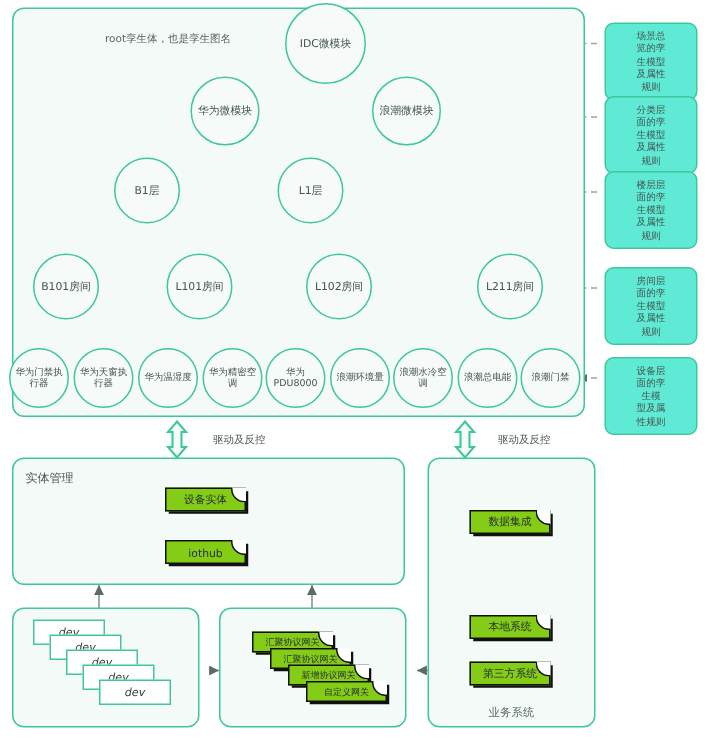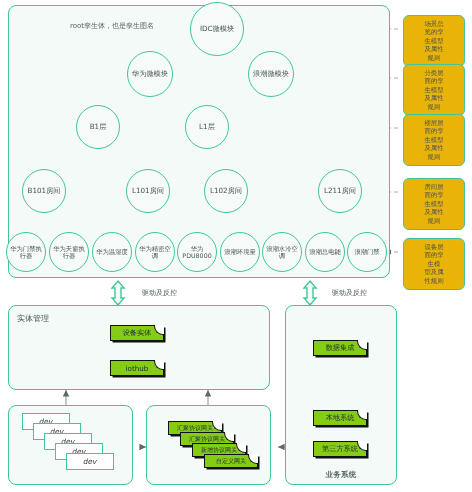--- a/index.html
+++ b/index.html
@@ -58,21 +58,21 @@
   .node.mid   { width: 46px; height: 46px; font-size: 7.2px; }
   .node.room  { width: 44px; height: 44px; font-size: 7.2px; }
   .node.dev   { width: 40px; height: 40px; font-size: 6.3px; }
   
   .rule-card {
     position: absolute;
     box-sizing: border-box;
     width: 62px;
     border: 1.4px solid #3ec79a;
     border-radius: 6px;
-    background: #eab308;
+    background: #5eead4;
     color: #46544f;
     font-size: 6.4px;
     line-height: 1.32;
     text-align: center;
     padding: 4px 20px;
   }
   
   .docbox {
     position: absolute;
     box-sizing: border-box;
@@ -209,21 +209,21 @@
   <div class="free-label" style="left:64px; top:22px; width:96px;">root孪生体，也是孪生图名</div>
 
   <div class="node big" style="left:190px; top:2px;">IDC微模块</div>
   <div class="node mid" style="left:127px; top:51px;">华为微模块</div>
   <div class="node mid" style="left:248px; top:51px;">浪潮微模块</div>
 
   <div class="node room" style="left:76px; top:105px;">B1层</div>
   <div class="node room" style="left:185px; top:105px;">L1层</div>
 
   <div class="node room" style="left:22px; top:169px;">B101房间</div>
-  <div class="node room" style="left:126px; top:169px;">L101房间</div>
+  <div class="node room" style="left:111px; top:169px;">L101房间</div>
   <div class="node room" style="left:204px; top:169px;">L102房间</div>
   <div class="node room" style="left:318px; top:169px;">L211房间</div>
 
   <div class="node dev" style="left:6px; top:232px;">华为门禁执行器</div>
   <div class="node dev" style="left:49px; top:232px;">华为天窗执行器</div>
   <div class="node dev" style="left:92px; top:232px;">华为温湿度</div>
   <div class="node dev" style="left:135px; top:232px;">华为精密空调</div>
   <div class="node dev" style="left:177px; top:232px;">华为PDU8000</div>
   <div class="node dev" style="left:220px; top:232px;">浪潮环境量</div>
   <div class="node dev" style="left:262px; top:232px;">浪潮水冷空调</div>
@@ -253,21 +253,21 @@
 
   <div class="edge-label" style="left:142px; top:288px;">驱动及反控</div>
   <div class="edge-label" style="left:332px; top:288px;">驱动及反控</div>
 
   <div class="panel" style="left:8px; top:305px; width:262px; height:85px;"></div>
   <div class="panel-title" style="left:17px; top:313px;">实体管理</div>
   <div class="docbox" style="left:110px; top:325px; width:54px; height:16px;">设备实体</div>
   <div class="docbox" style="left:110px; top:360px; width:54px; height:16px;">iothub</div>
 
   <div class="panel" style="left:285px; top:305px; width:112px; height:180px;"></div>
-  <div class="panel-caption" style="left:285px; top:470px; width:112px;font-weight:bold;">业务系统</div>
+  <div class="panel-caption" style="left:285px; top:470px; width:112px;">业务系统</div>
   <div class="docbox" style="left:313px; top:340px; width:54px; height:16px;">数据集成</div>
   <div class="docbox" style="left:313px; top:391px; width:54px; height:16px;margin-top:19px;">本地系统</div>
   <div class="docbox" style="left:313px; top:441px; width:54px; height:16px;">第三方系统</div>
 
   <div class="panel" style="left:8px; top:405px; width:125px; height:80px;"></div>
   <div class="devcard" style="left:22px; top:413px; width:48px; height:17px;">dev</div>
   <div class="devcard" style="left:33px; top:423px; width:48px; height:17px;">dev</div>
   <div class="devcard" style="left:44px; top:433px; width:48px; height:17px;">dev</div>
   <div class="devcard" style="left:55px; top:443px; width:48px; height:17px;">dev</div>
   <div class="devcard" style="left:66px; top:453px; width:48px; height:17px;">dev</div>

